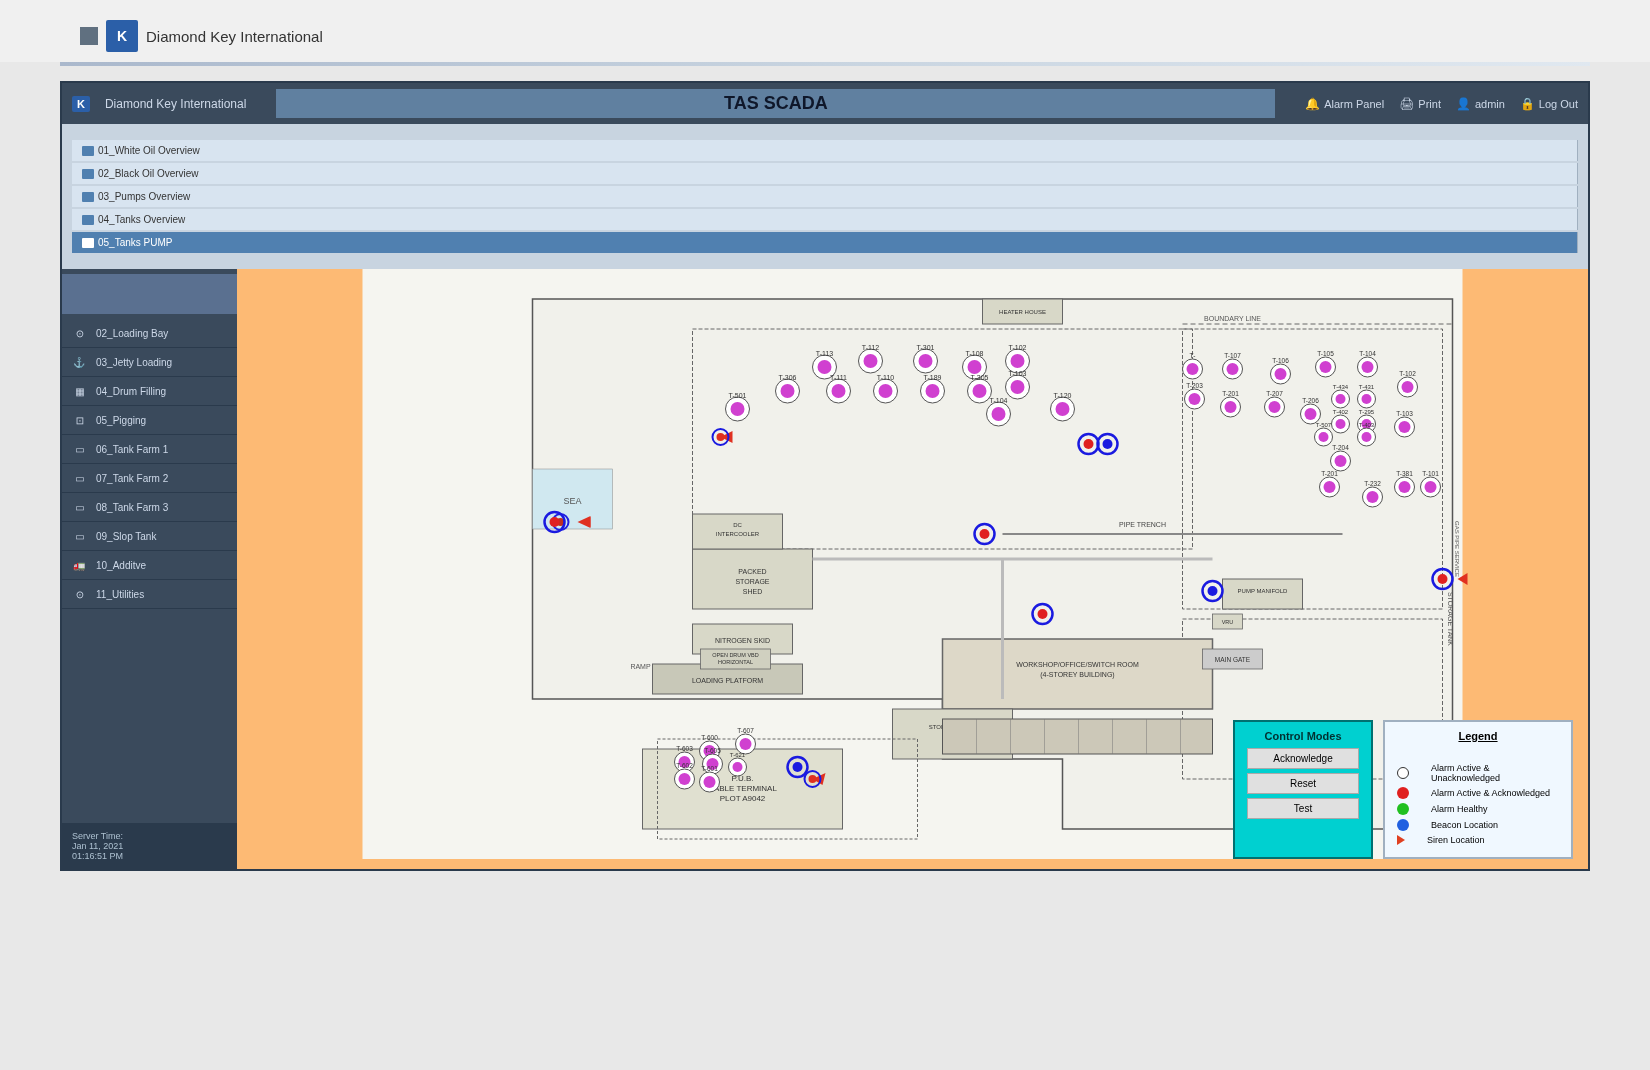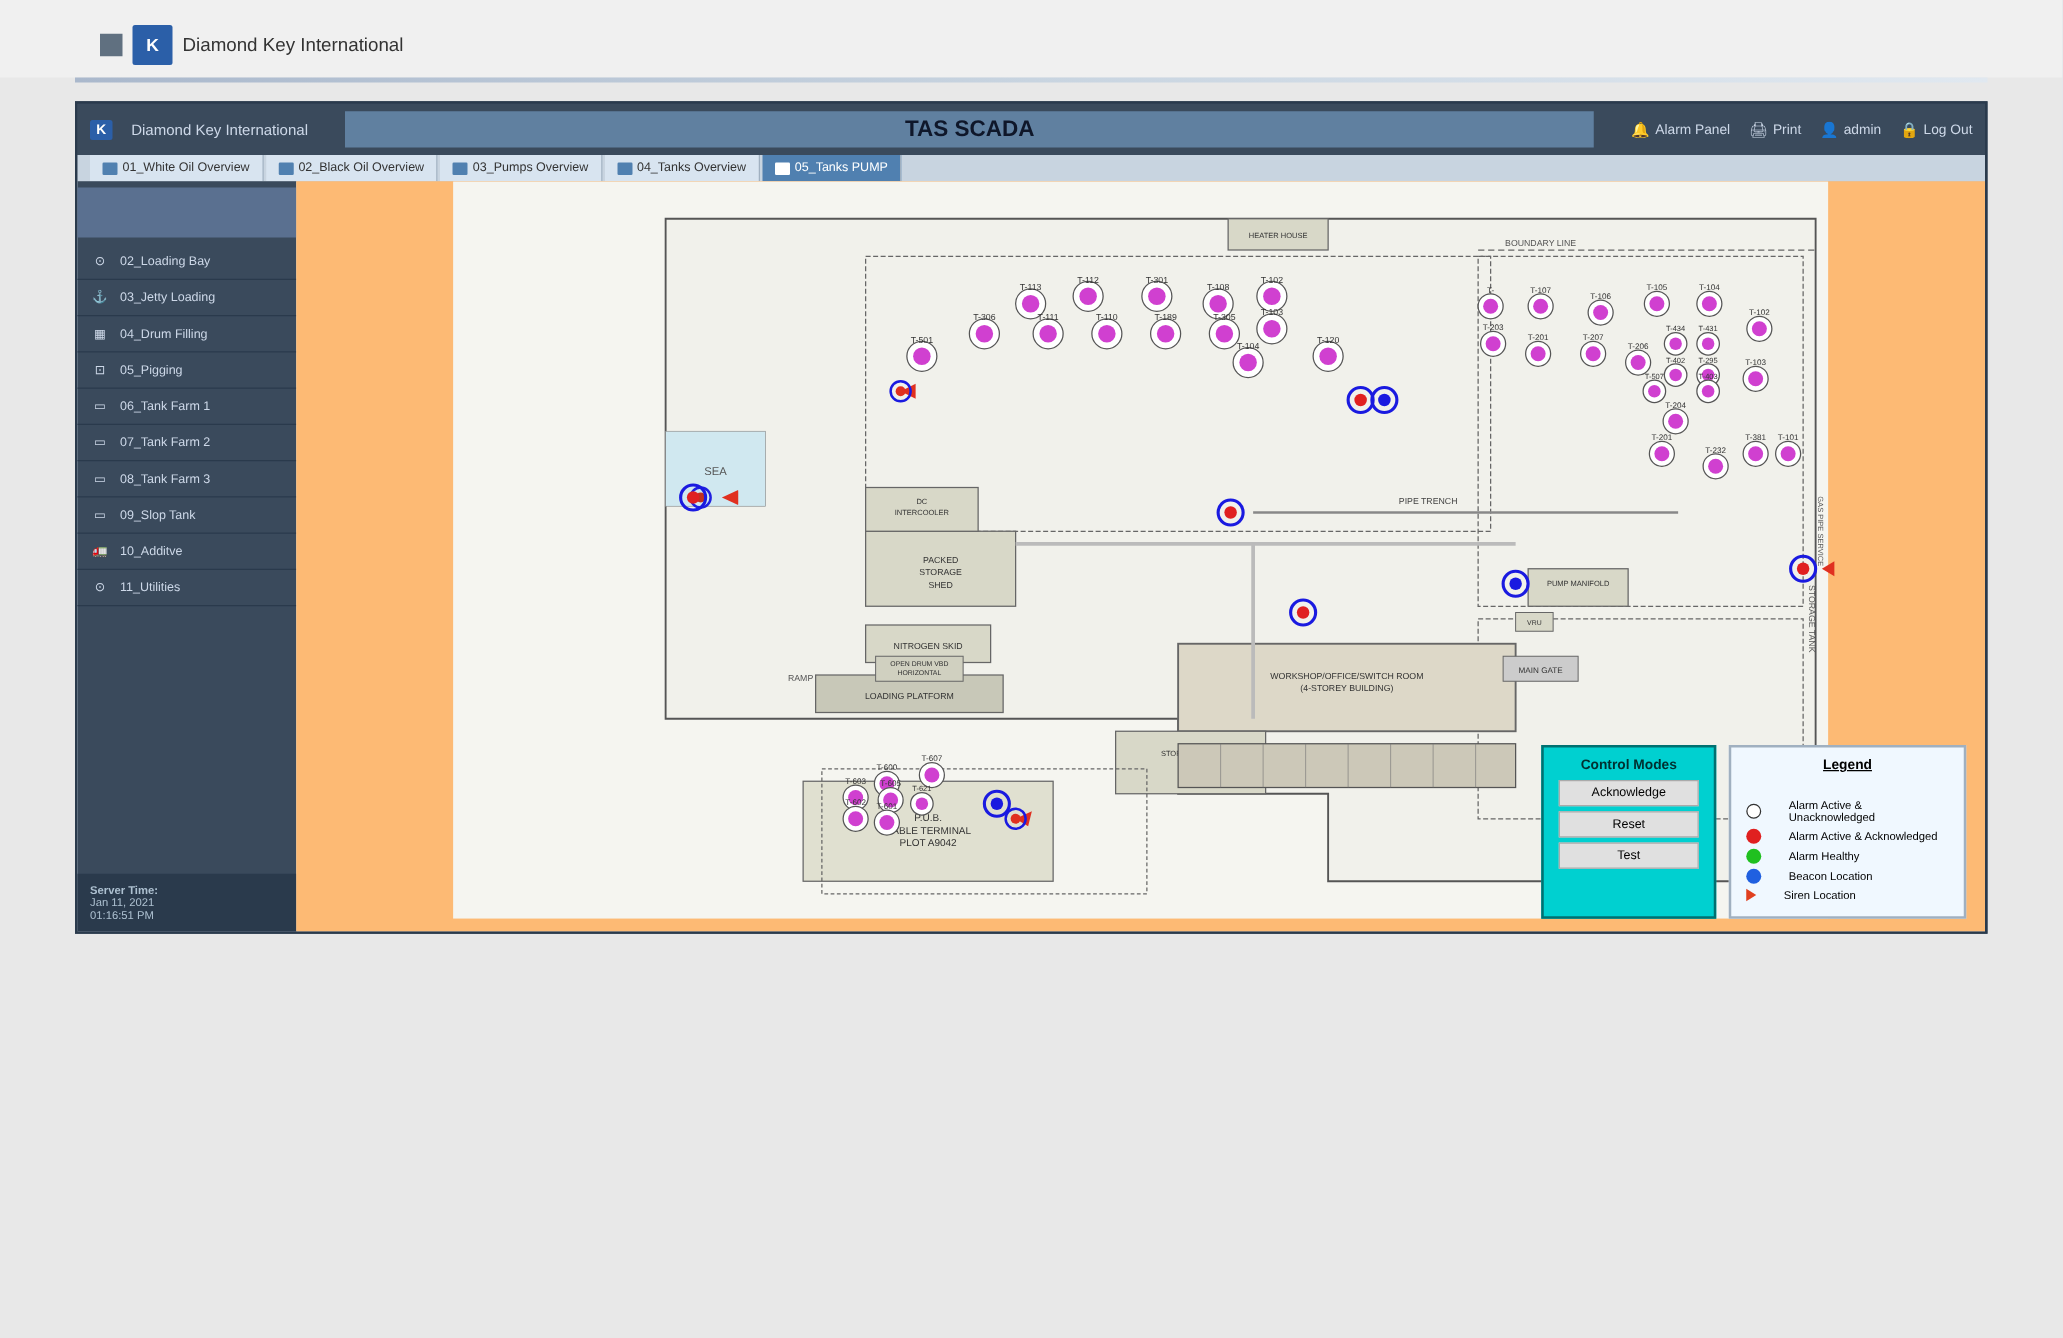--- a/index.html
+++ b/index.html
@@ -106,22 +106,23 @@
     }
     .nav-action-item .icon-sym {
       font-size: 12px;
     }
 
     
     .tab-bar {
       background: #c8d4e0;
       display: flex;
       align-items: stretch;
-      padding: 0 10px;
+      padding: 16px 10px;
       gap: 2px;
+      flex-direction: column;
     }
     .tab {
       display: flex;
       align-items: center;
       padding: 5px 10px;
       font-size: 10px;
       color: #333;
       gap: 4px;
       cursor: pointer;
       background: #d8e4f0;
@@ -368,21 +369,21 @@
       </div>
       <div class="sidebar-item">
         <div class="sidebar-icon">🚛</div>
         <span>10_Additve</span>
       </div>
       <div class="sidebar-item">
         <div class="sidebar-icon">⊙</div>
         <span>11_Utilities</span>
       </div>
       <div style="position:absolute;bottom:0;left:0;width:100%;padding:8px 10px;background:#2a3a4c;color:#adc0d0;font-size:9px;">
-        <div style="font-weight:bold;">Server Time:</div>
+        <div style="font-weight:normal;">Server Time:</div>
         <div>Jan 11, 2021</div>
         <div>01:16:51 PM</div>
       </div>
     </div>
 
     <div class="map-area">
       <svg class="map-svg" viewBox="0 0 1100 590" xmlns="http://www.w3.org/2000/svg">
 
         <rect width="1100" height="590" fill="#f5f5f0"></rect>
 

